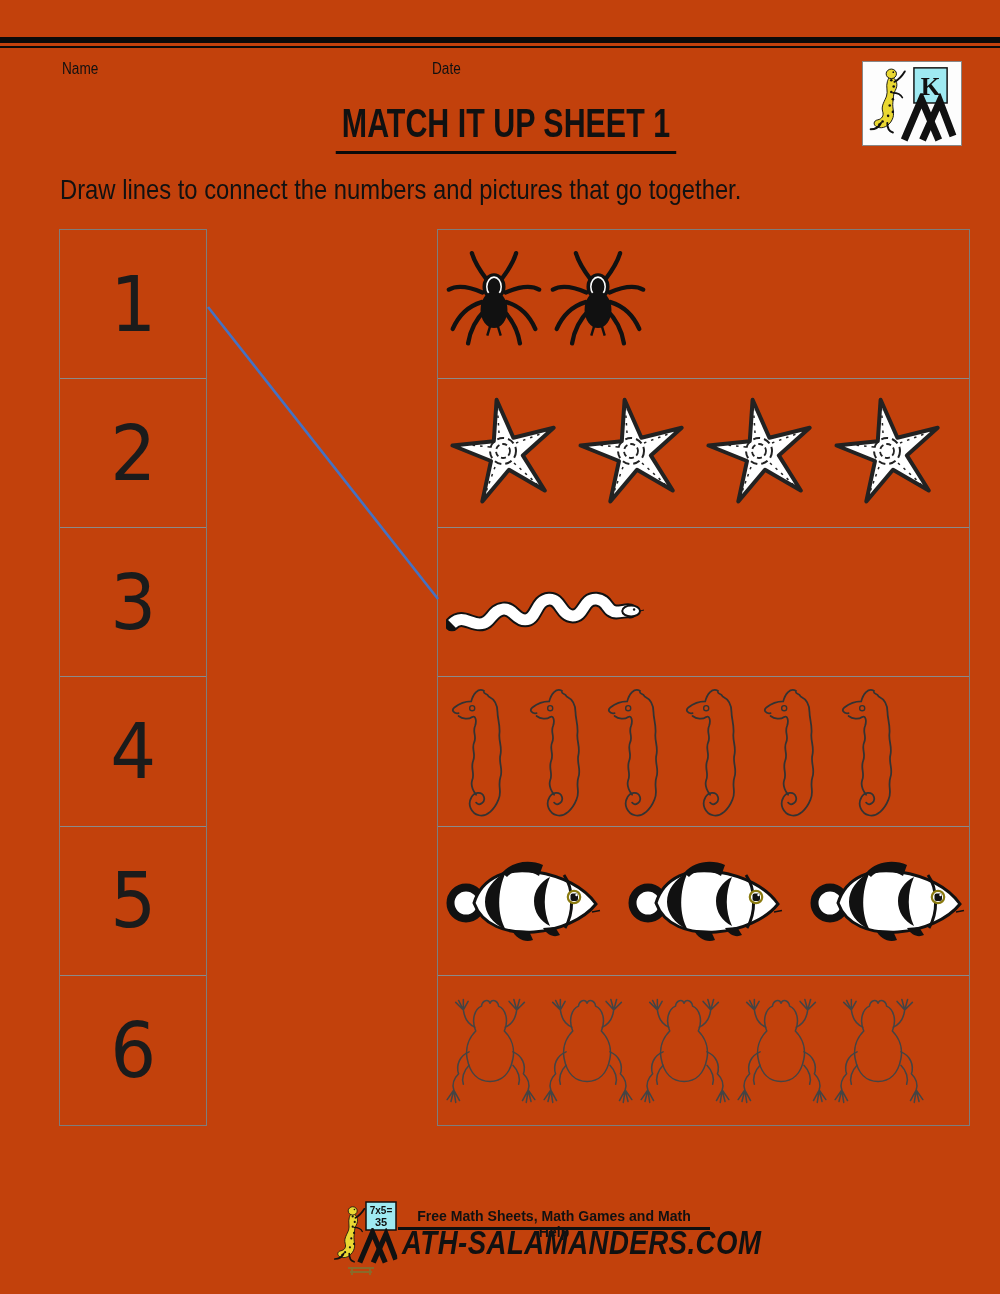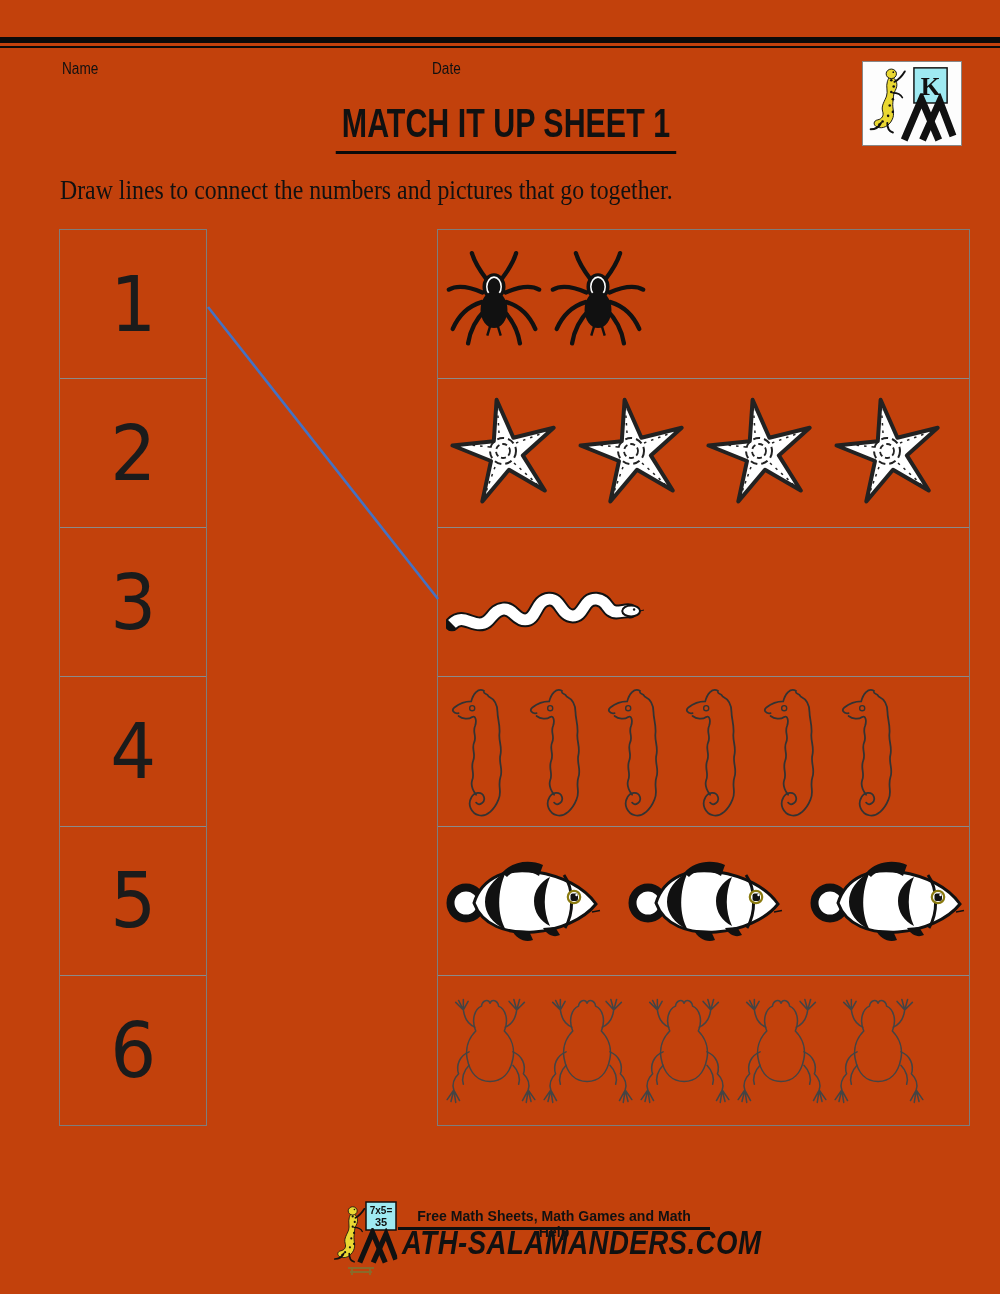--- a/index.html
+++ b/index.html
@@ -9,21 +9,21 @@
   .cond{display:inline-block;transform:scaleX(.85);transform-origin:0 50%;}
   
   .bar-thick{left:0;top:37px;width:1000px;height:6px;background:#0a0a0a;}
   .bar-thin{left:0;top:46px;width:1000px;height:2px;background:#0a0a0a;}
   .hdr-label{top:60px;font-size:16px;letter-spacing:0;}
   
   .title-wrap{left:256px;top:101px;width:500px;text-align:center;}
   .title-inner{display:inline-block;font-size:40px;font-weight:bold;letter-spacing:0;
                transform:scaleX(.76);transform-origin:50% 50%;
                border-bottom:3px solid #0a0a0a;padding:0 8px 5px 8px;white-space:nowrap;}
-  .instruction{left:60px;top:174px;font-size:28px;font-family:Liberation Serif, serif;}
+  .instruction{left:60px;top:174px;font-size:28px;}
   
   .logo-box{left:862px;top:61px;width:98px;height:83px;border:1.5px solid #888;background:#fdfdfd;}
   
   .col{border:1px solid #7d7d7d;background:transparent;}
   .num-col{left:59px;top:229px;width:146px;}
   .pic-col{left:437px;top:229px;width:531px;}
   .cell{height:149.17px;border-bottom:1px solid #8a8a8a;box-sizing:border-box;}
   .cell:last-child{border-bottom:none;}
   .num-cell{display:flex;align-items:center;justify-content:center;}
   .num-cell span{font-family:"DejaVu Sans",sans-serif;font-size:76px;color:#1b1b1b;

